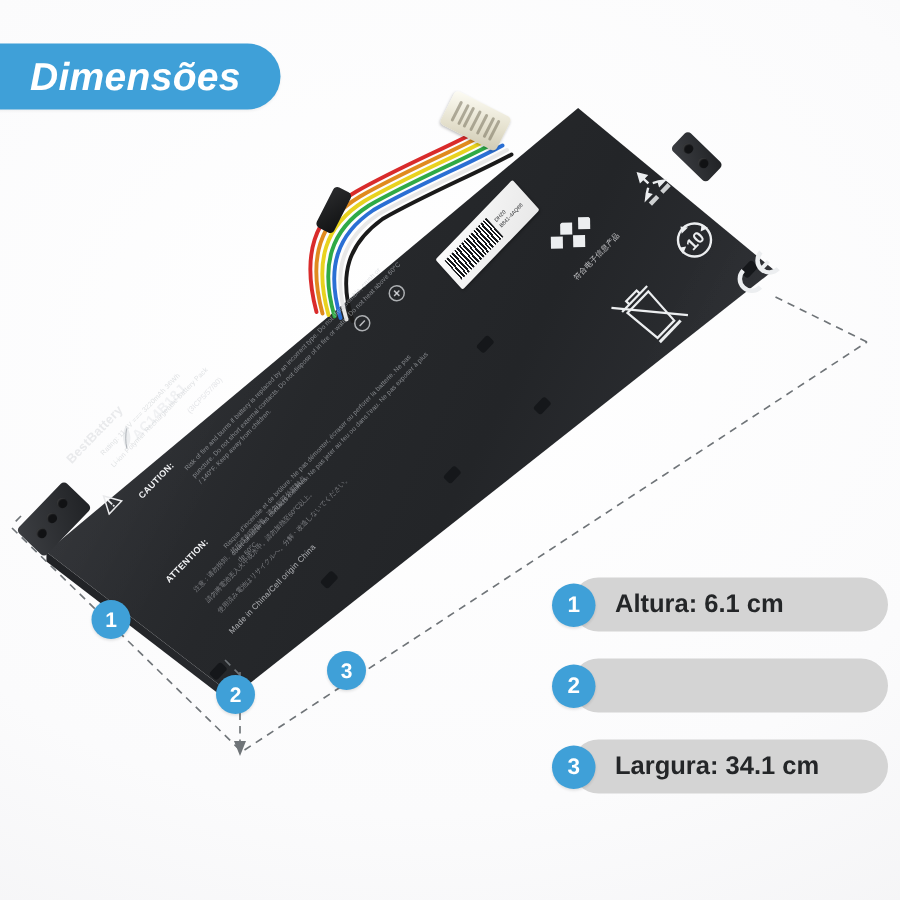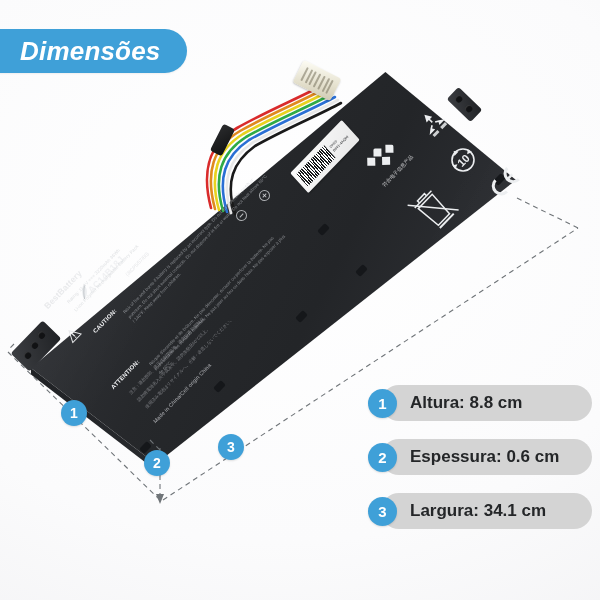--- a/index.html
+++ b/index.html
@@ -575,27 +575,26 @@
 
   <div class="marker marker-1">1</div>
   <div class="marker marker-2">2</div>
   <div class="marker marker-3">3</div>
 
   <div class="legend">
 
     <div class="legend-row">
       <div class="legend-pill"></div>
       <div class="legend-badge">1</div>
-      <div class="legend-text">Altura: 8.8 cm</div>
+      <div class="legend-text">Altura: 6.1 cm</div>
     </div>
 
     <div class="legend-row">
       <div class="legend-pill"></div>
       <div class="legend-badge">2</div>
-      <div class="legend-text">Espessura: 0.6 cm</div>
     </div>
 
     <div class="legend-row">
       <div class="legend-pill"></div>
       <div class="legend-badge">3</div>
       <div class="legend-text">Largura: 34.1 cm</div>
     </div>
 
   </div>
 

